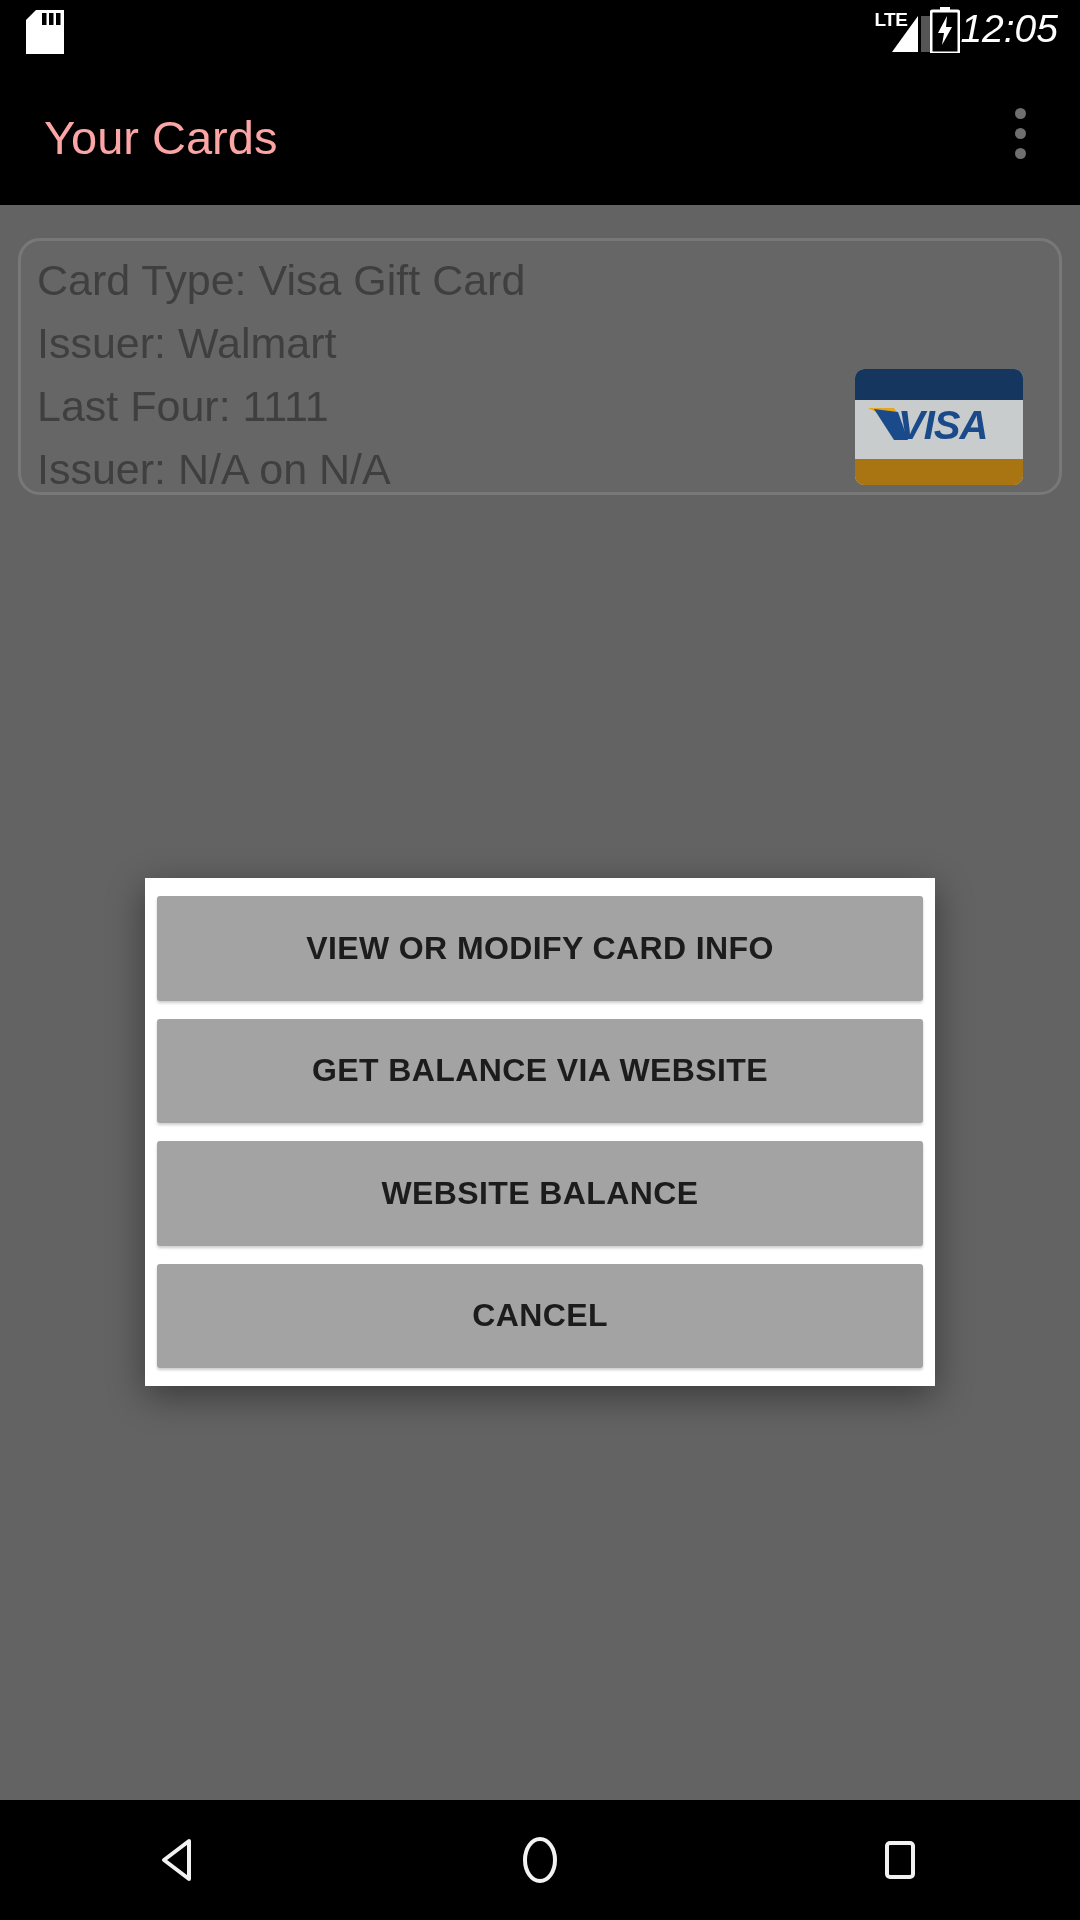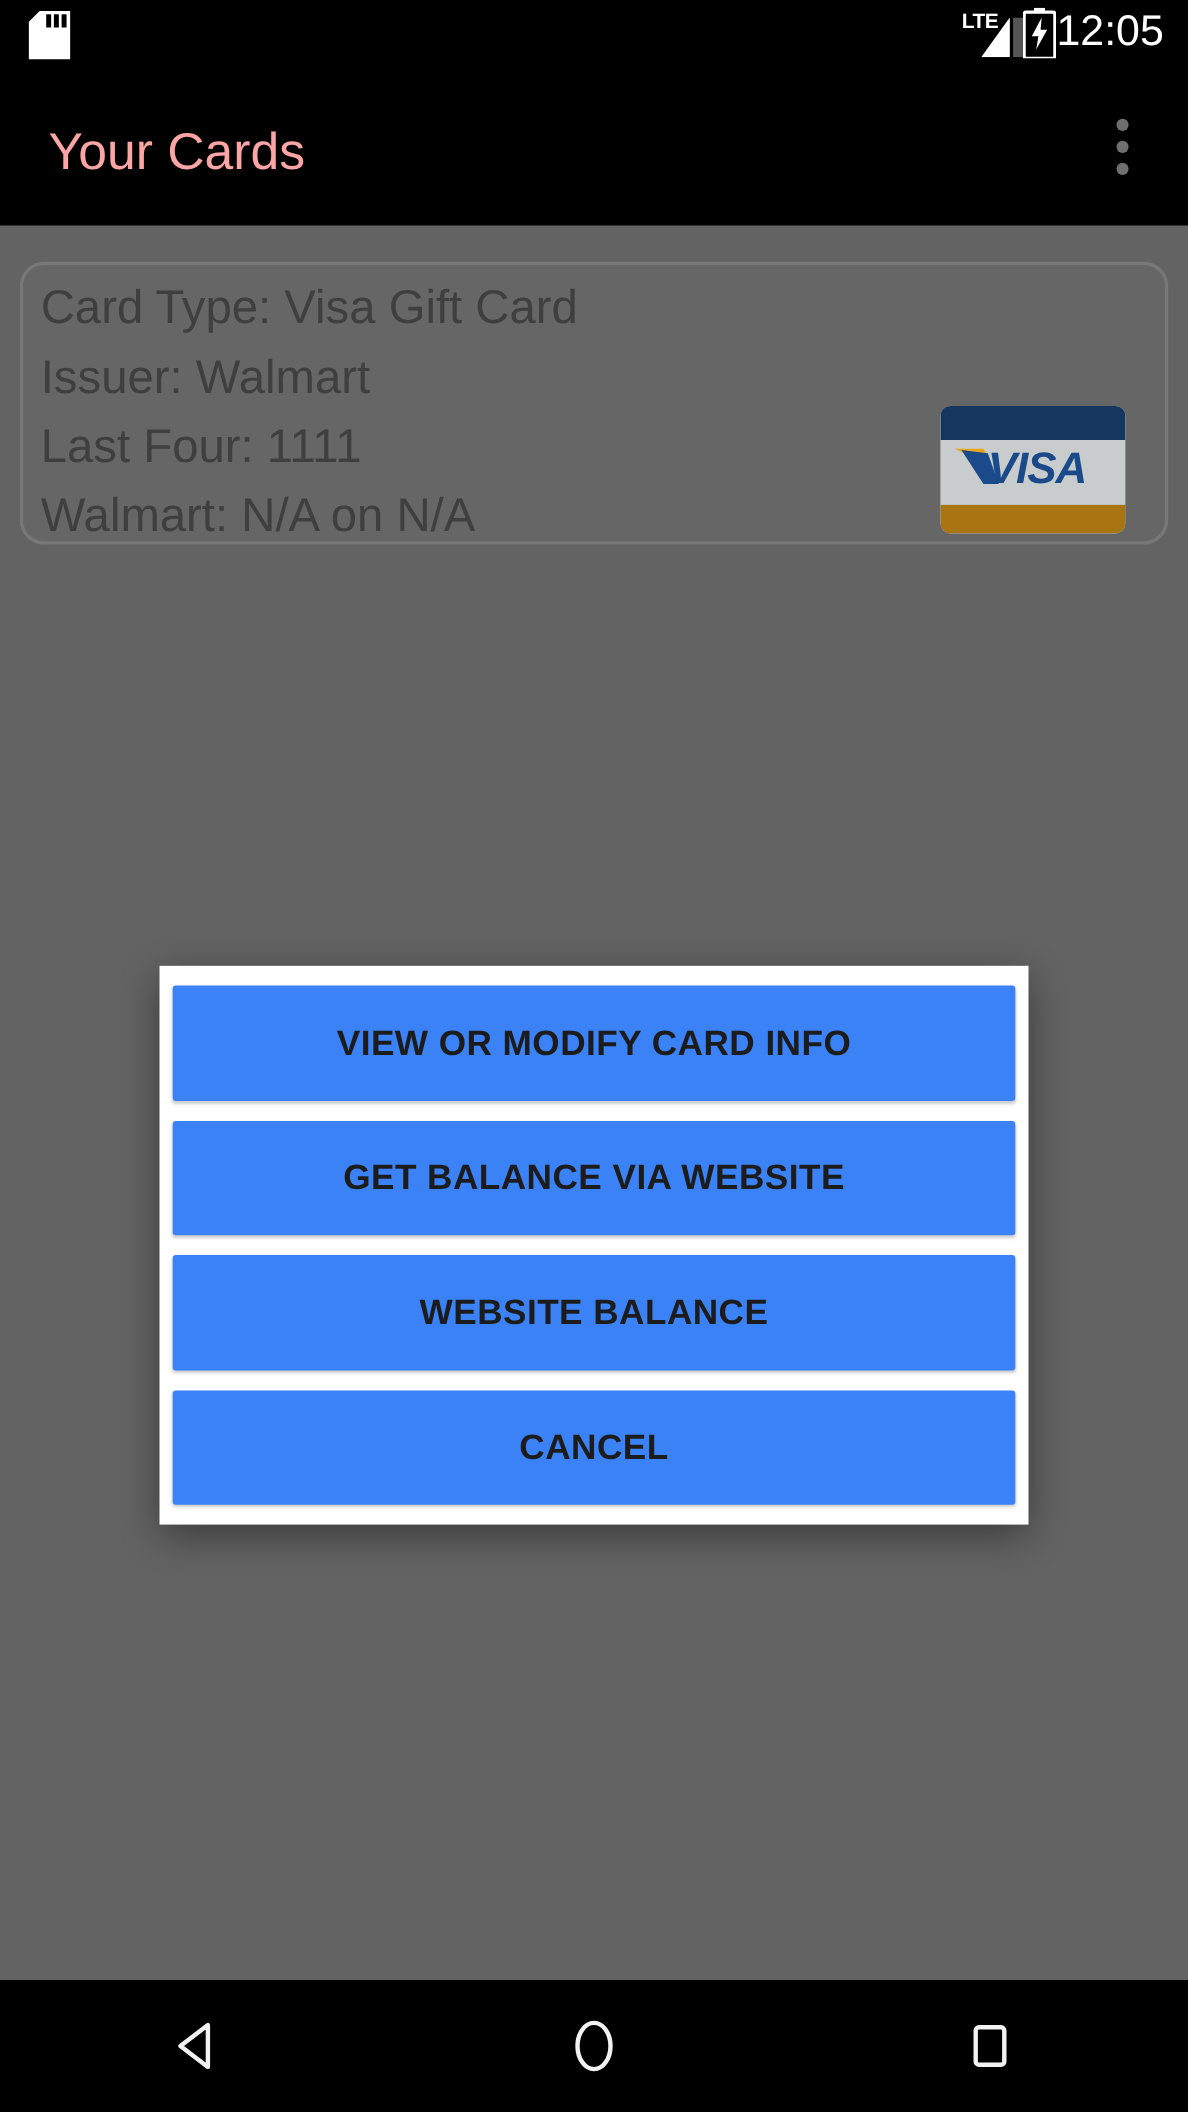--- a/index.html
+++ b/index.html
@@ -24,21 +24,21 @@
   .lte-wrap { position:relative; width:56px; height:44px; }
   .lte-text {
     position:absolute; left:0; top:2px;
     font-size:19px; font-weight:bold; color:#fff;
     letter-spacing:-0.5px; line-height:19px;
   }
   .signal-tri { position:absolute; right:0; top:8px; width:38px; height:36px; }
   .batt { width:30px; height:46px; position:relative; }
   .clock {
     color:#fff; font-size:39px; line-height:39px;
-    letter-spacing:0px; padding-bottom:3px;
+    letter-spacing:0px; padding-bottom:3px;font-style:italic;
   }
 
   
   #app-bar {
     position:absolute; left:0; top:60px; width:1080px; height:145px;
     background:#000;
   }
   #page-title {
     position:absolute; left:44px; top:50px;
     font-size:47px; color:#fca5a5; line-height:55px;
@@ -94,21 +94,21 @@
   #dialog {
     position:absolute; left:145px; top:673px;
     width:790px; height:508px;
     background:#fff;
     box-shadow:0 10px 34px rgba(0,0,0,0.42);
     padding:18px 12px;
     display:flex; flex-direction:column; gap:18px;
   }
   .dlg-btn {
     flex:1;
-    background:#3b82f6;
+    background:#a3a3a3;
     border:none;
     border-radius:3px;
     box-shadow:0 2px 3px rgba(0,0,0,0.20);
     font-family:"Liberation Sans", sans-serif;
     font-size:32px;
     font-weight:bold;
     color:#1c1c1c;
     letter-spacing:0.4px;
     display:flex; align-items:center; justify-content:center;
     cursor:pointer;
@@ -175,21 +175,21 @@
     </div>
   </div>
 
   <div id="content">
 
     <div id="card-item">
       <div id="card-text">
         <span class="card-line">Card Type:  Visa Gift Card</span>
         <span class="card-line">Issuer:  Walmart</span>
         <span class="card-line">Last Four:  1111</span>
-        <span class="card-line">Walmart:  N/A on N/A</span>
+        <span class="card-line">Issuer:  N/A on N/A</span>
       </div>
 
       <div id="visa-logo">
         <div class="band-top"></div>
         <div class="band-mid">
           <svg width="150" height="46" viewBox="0 0 150 46">
             <path d="M4 8 L30 8 L34 14 L14 13 Z" fill="#e8a71b"></path>
             <path d="M10 9 L34 12 L44 40 L30 40 Z" fill="#1a4a8a"></path>
             <text x="34" y="39" font-family="Liberation Sans, sans-serif" font-size="40" font-weight="bold" font-style="italic" fill="#1a4a8a" letter-spacing="-1">VISA</text>
           </svg>

